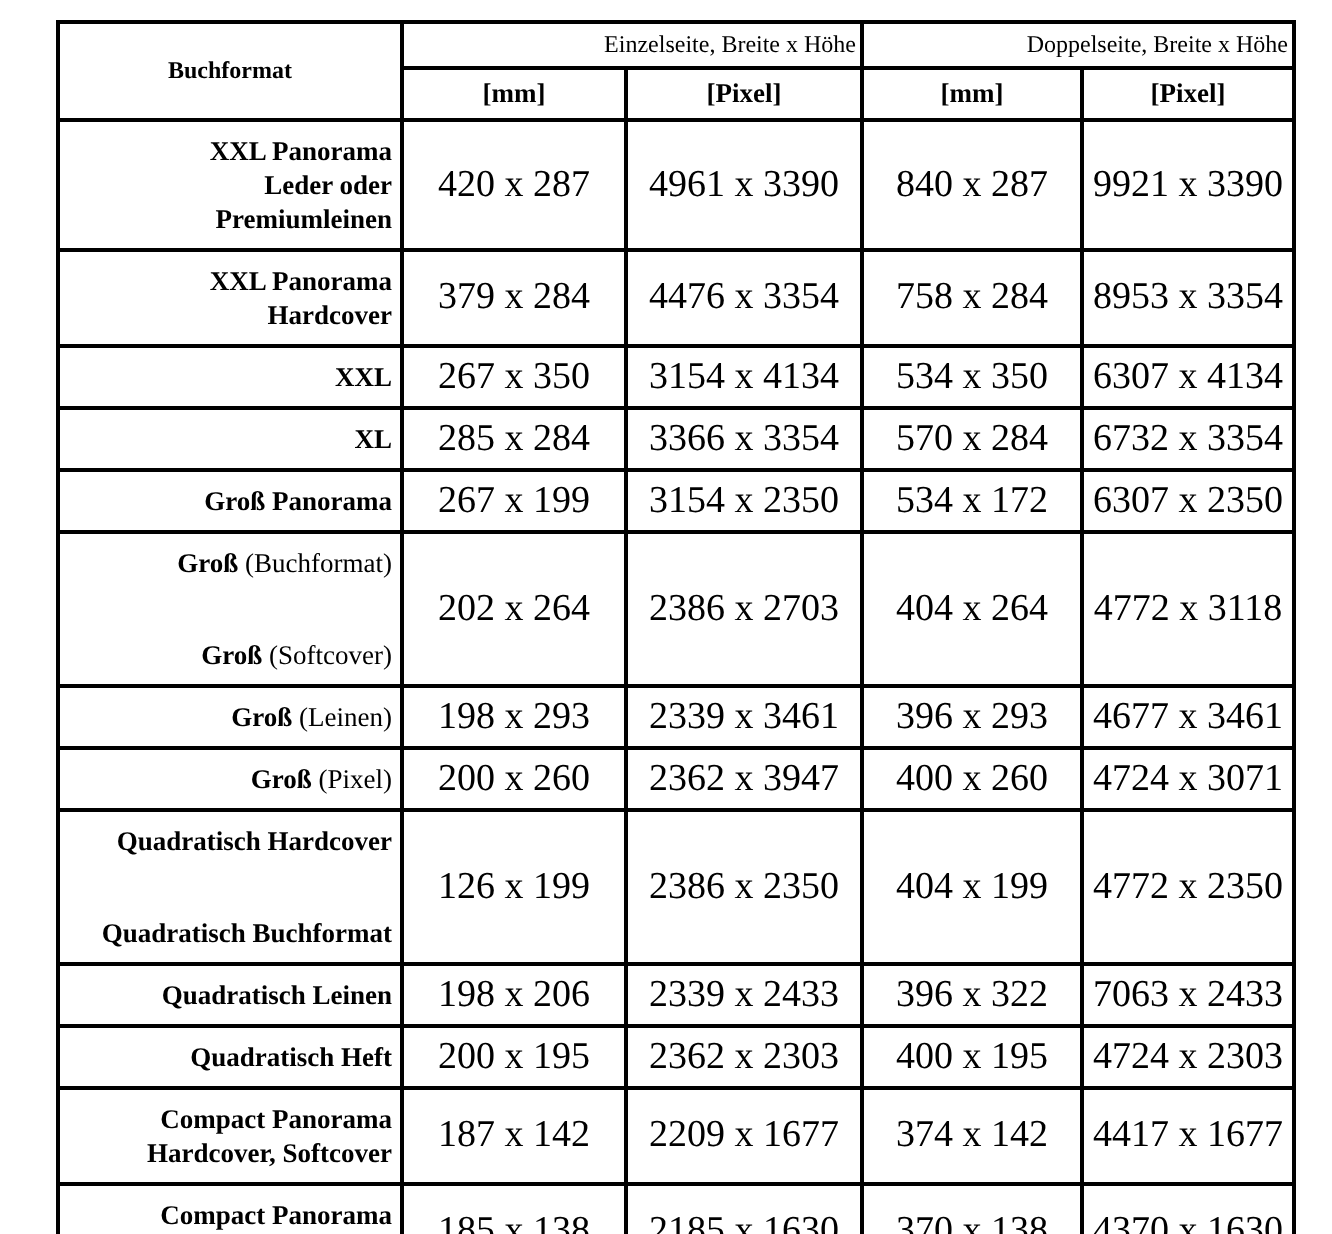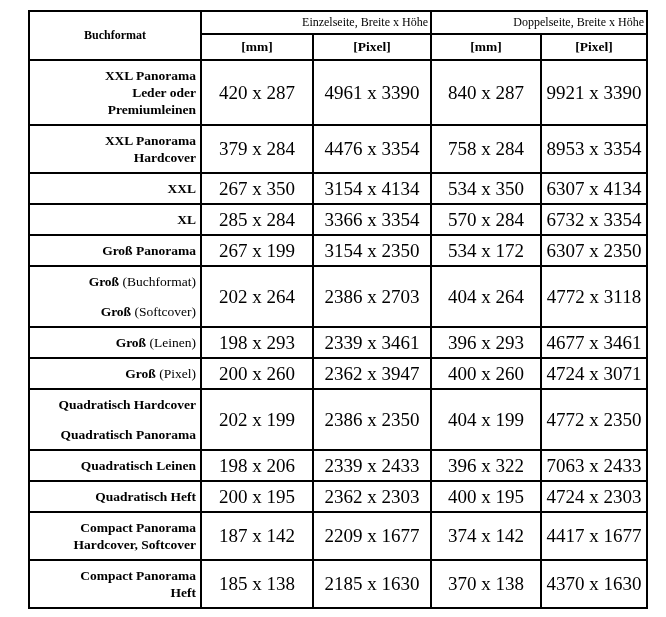--- a/index.html
+++ b/index.html
@@ -49,21 +49,21 @@
   }
   td.label {
     font-size: 13.5px;
     text-align: right;
     padding: 6px 4px 6px 5px;
     line-height: 17px;
   }
   td.label .line { font-weight: bold; }
   td.label .line .norm { font-weight: normal; }
   td.label .line.indent { padding-left: 7px; }
-  td.label.gap .line + .line { margin-top: 13px; }
+  td.label.gap .line + .line { margin-top: 29px; }
   td.num {
     font-size: 19px;
     text-align: center;
     padding: 5px 2px;
     line-height: 16px;
     height: 26px;
   }
 </style>
 </head>
 <body>
@@ -164,23 +164,23 @@
             <div class="line">Groß<span class="norm"> (Pixel)</span></div>
           </td>
     <td class="num">200 x 260</td>
     <td class="num">2362 x 3947</td>
     <td class="num">400 x 260</td>
     <td class="num">4724 x 3071</td>
   </tr>
         <tr>
     <td class="label gap">
             <div class="line">Quadratisch Hardcover</div>
-            <div class="line">Quadratisch Panorama</div>
-          </td>
-    <td class="num">202 x 199</td>
+            <div class="line">Quadratisch Buchformat</div>
+          </td>
+    <td class="num">126 x 199</td>
     <td class="num">2386 x 2350</td>
     <td class="num">404 x 199</td>
     <td class="num">4772 x 2350</td>
   </tr>
         <tr>
     <td class="label">
             <div class="line">Quadratisch Leinen</div>
           </td>
     <td class="num">198 x 206</td>
     <td class="num">2339 x 2433</td>

